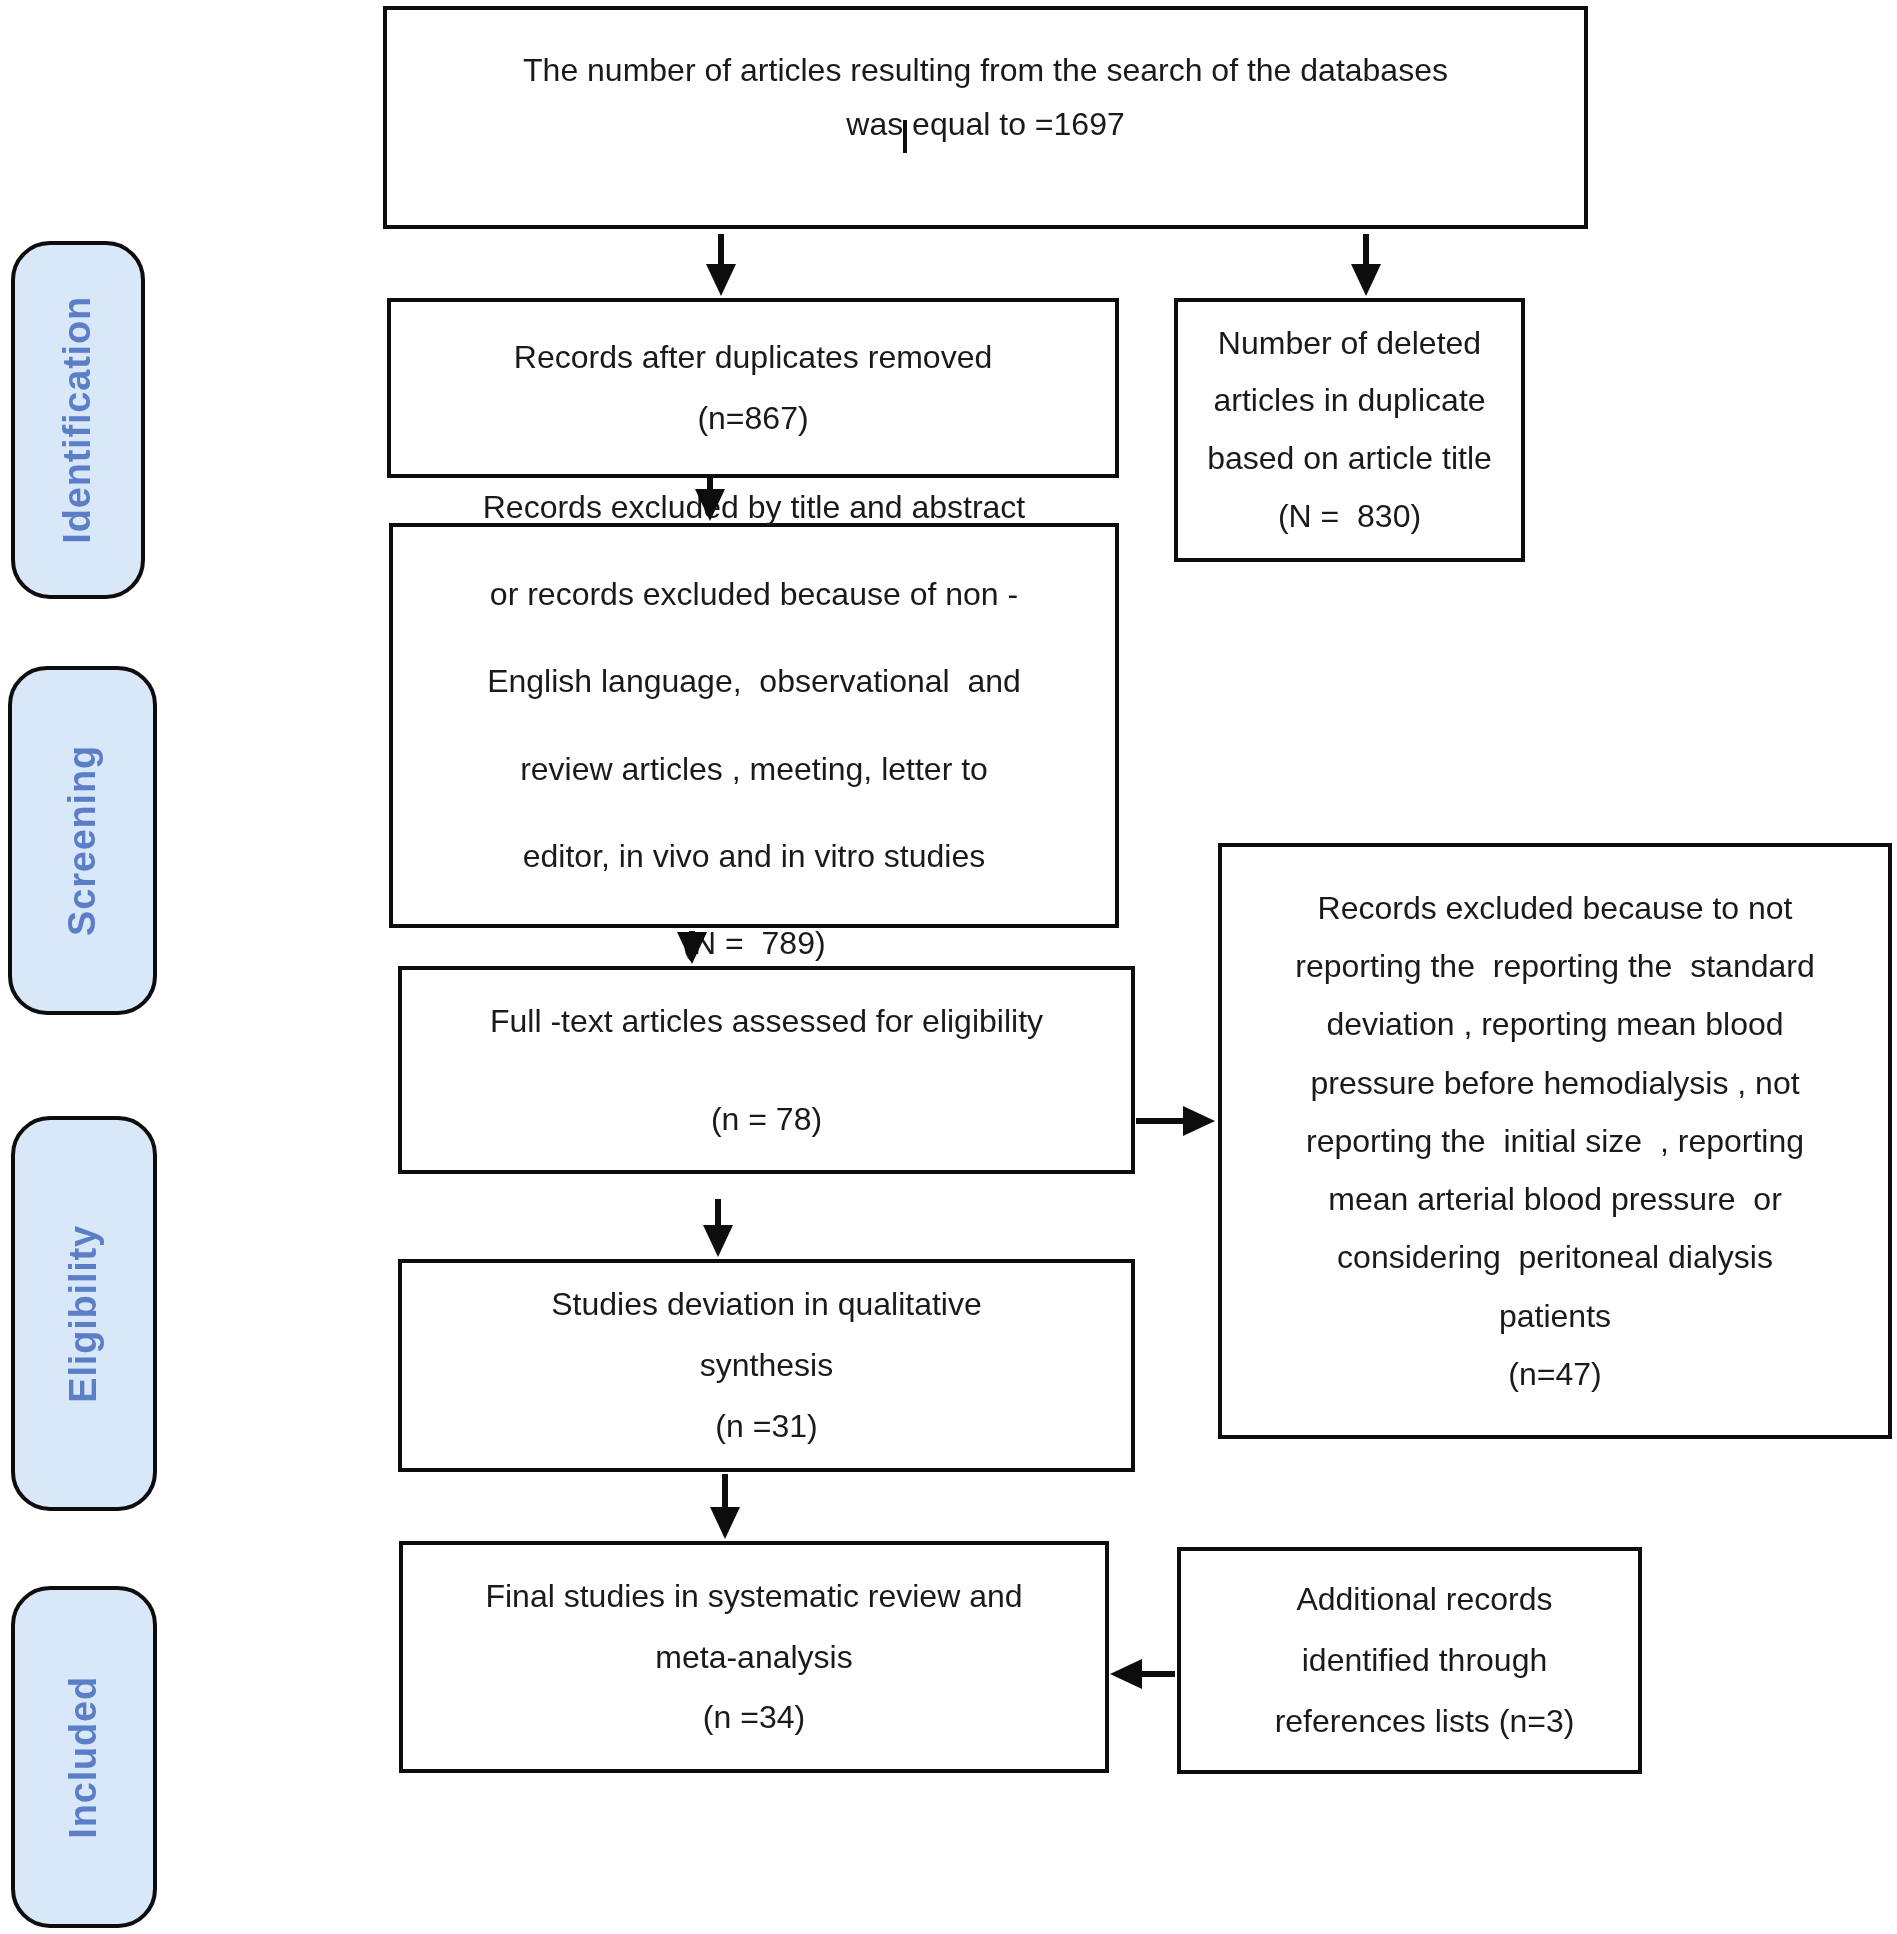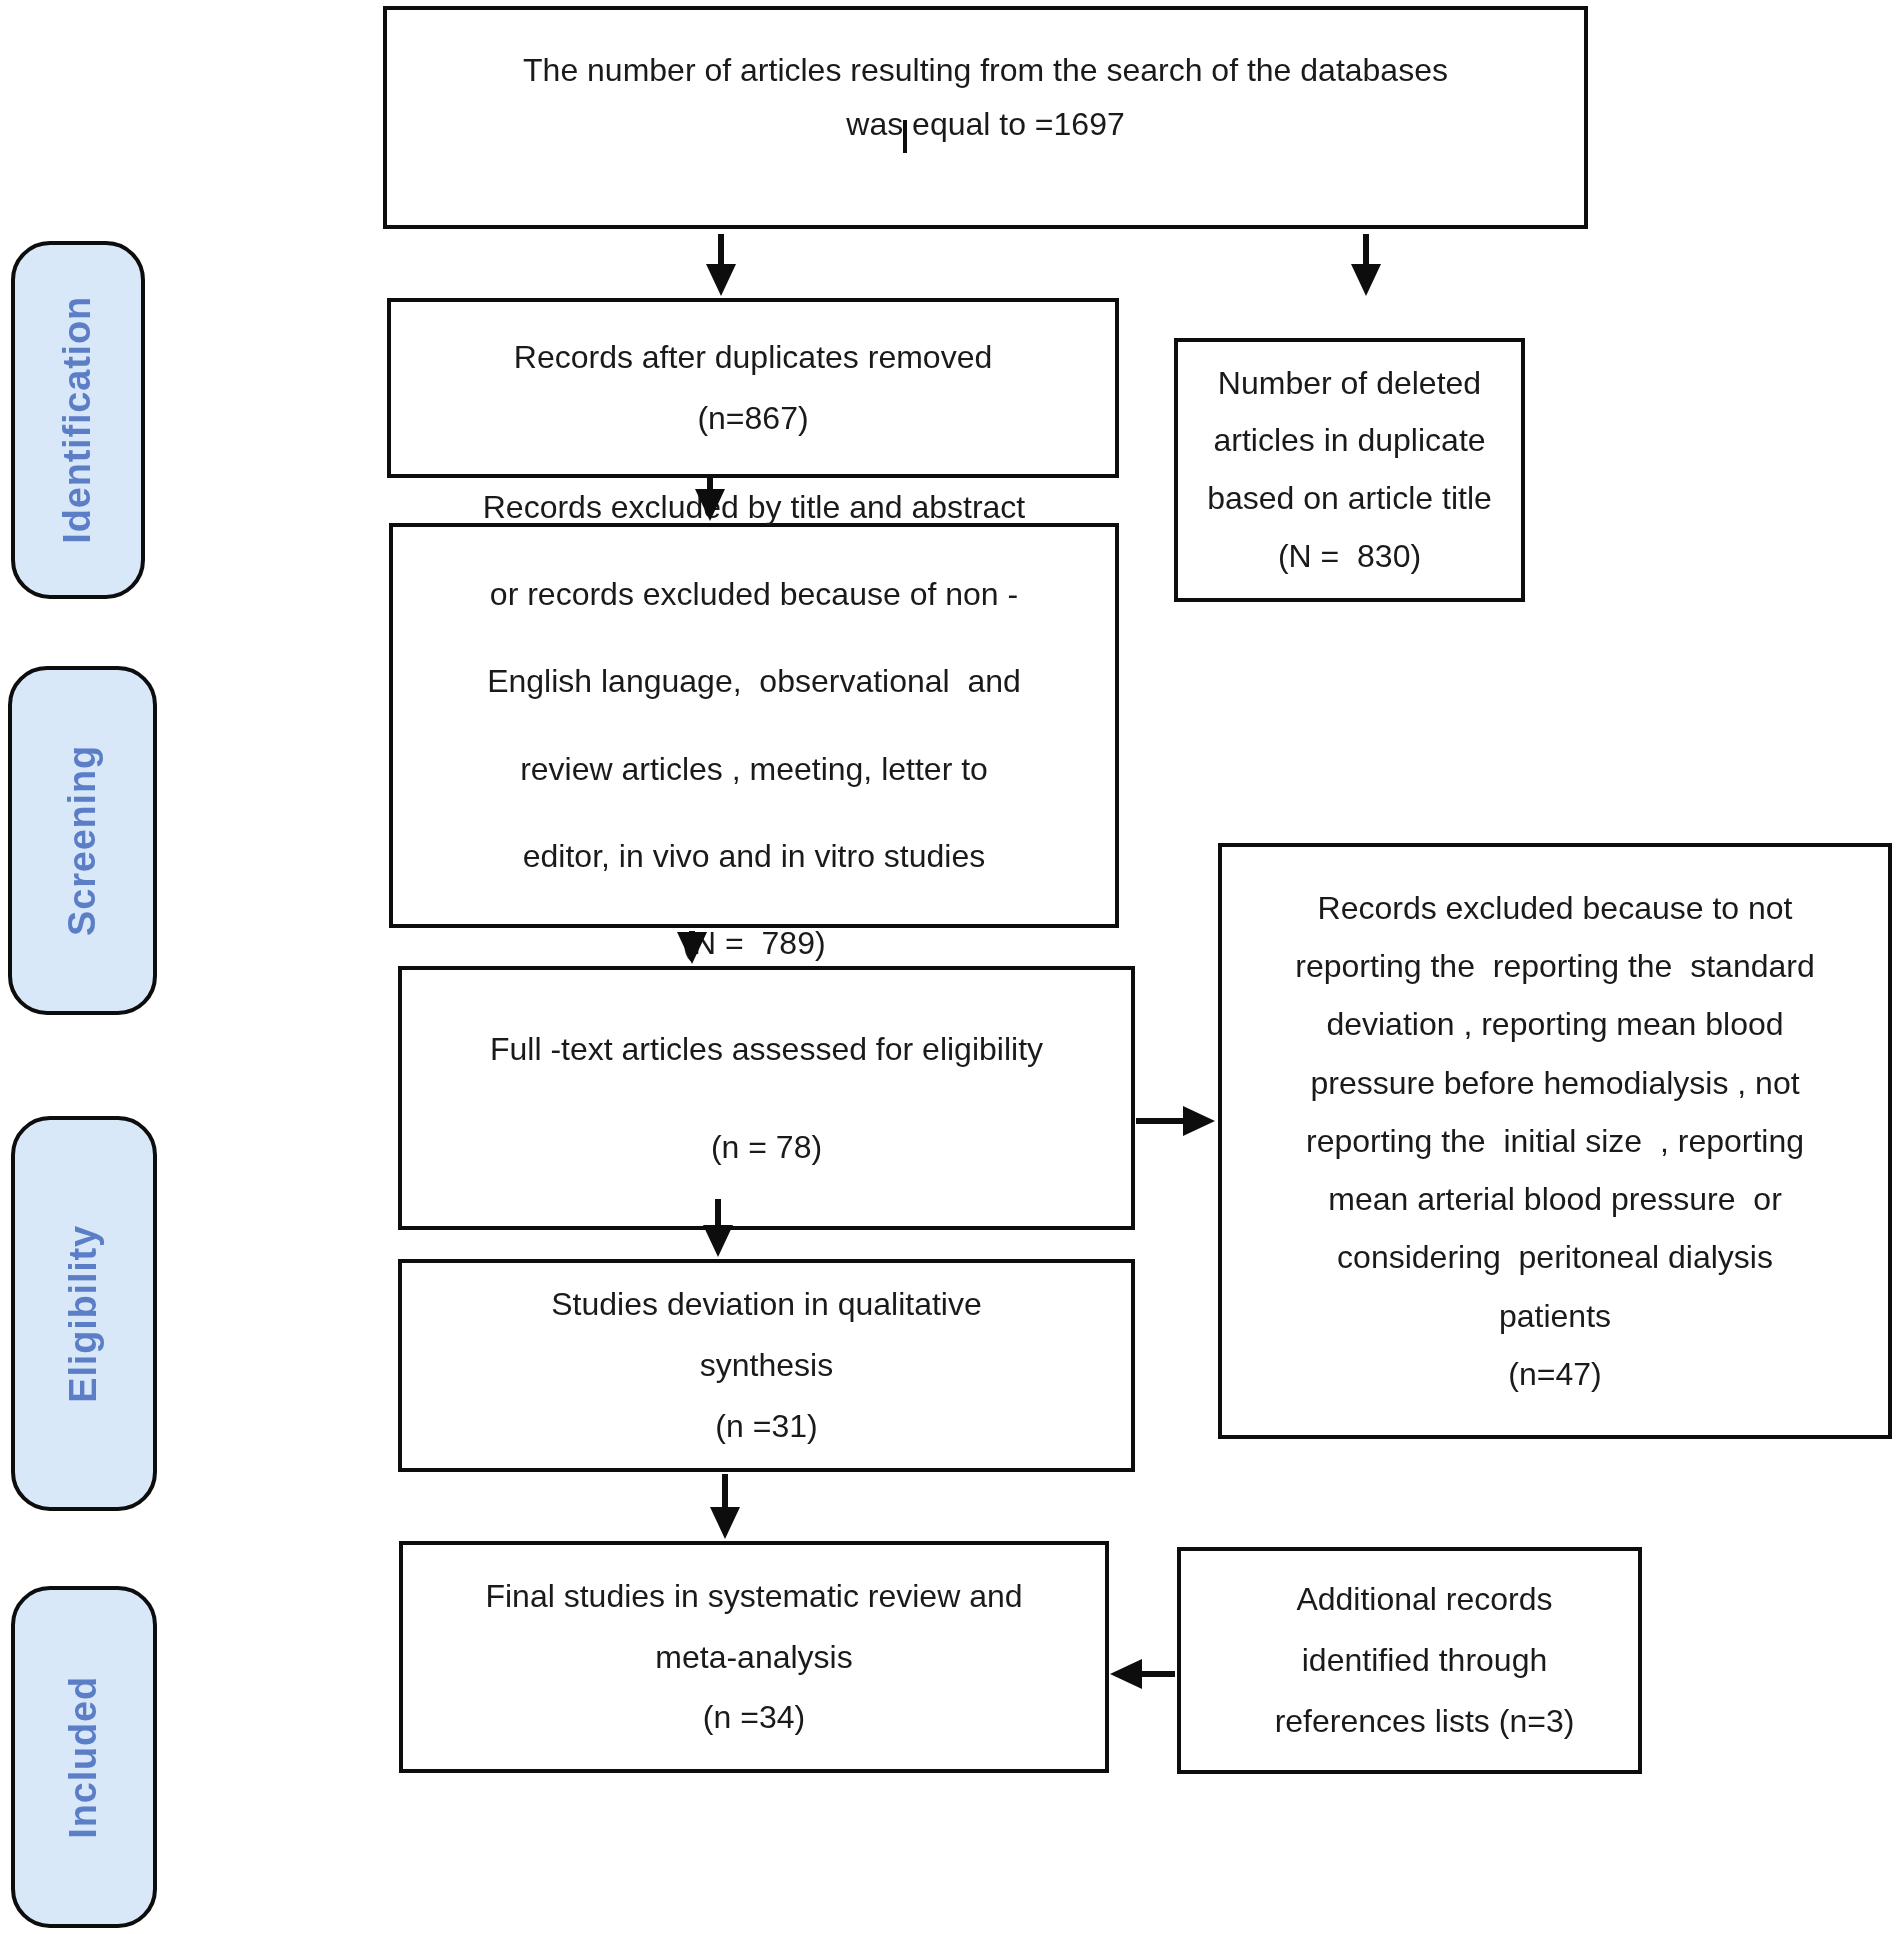--- a/index.html
+++ b/index.html
@@ -68,37 +68,37 @@
   <div class="box" id="box-search" style="left:383px;top:6px;width:1205px;height:223px;">
       <div class="tline">The number of articles resulting from the search of the databases</div>
       <div class="tline">was equal to =1697</div>
     </div>
 
   <div class="box" style="left:387px;top:298px;width:732px;height:180px;">
       <div class="tline">Records after duplicates removed</div>
       <div class="tline">(n=867)</div>
     </div>
 
-  <div class="box" style="left:1174px;top:298px;width:351px;height:264px;line-height:1.8;margin-top:40px;">
+  <div class="box" style="left:1174px;top:298px;width:351px;height:264px;line-height:1.8;">
       <div class="tline">Number of deleted</div>
       <div class="tline">articles in duplicate</div>
       <div class="tline">based on article title</div>
       <div class="tline">(N =  830)</div>
     </div>
 
   <div class="box" id="box-excluded-screening" style="left:389px;top:523px;width:730px;height:405px;gap:28px;">
       <div class="tline">Records excluded by title and abstract</div>
       <div class="tline">or records excluded because of non -</div>
       <div class="tline">English language,  observational  and</div>
       <div class="tline">review articles , meeting, letter to</div>
       <div class="tline">editor, in vivo and in vitro studies</div>
       <div class="tline">(N =  789)</div>
     </div>
 
-  <div class="box" style="left:398px;top:966px;width:737px;height:264px;gap:37px;">
+  <div class="box" style="left:398px;top:966px;width:737px;height:208px;gap:37px;">
       <div class="tline">Full -text articles assessed for eligibility</div>
       <div class="tline">(n = 78)</div>
     </div>
 
   <div class="box" id="box-excluded-eligibility" style="left:1218px;top:843px;width:674px;height:596px;">
       <div class="tline">Records excluded because to not</div>
       <div class="tline">reporting the  reporting the  standard</div>
       <div class="tline">deviation , reporting mean blood</div>
       <div class="tline">pressure before hemodialysis , not</div>
       <div class="tline">reporting the  initial size  , reporting</div>

